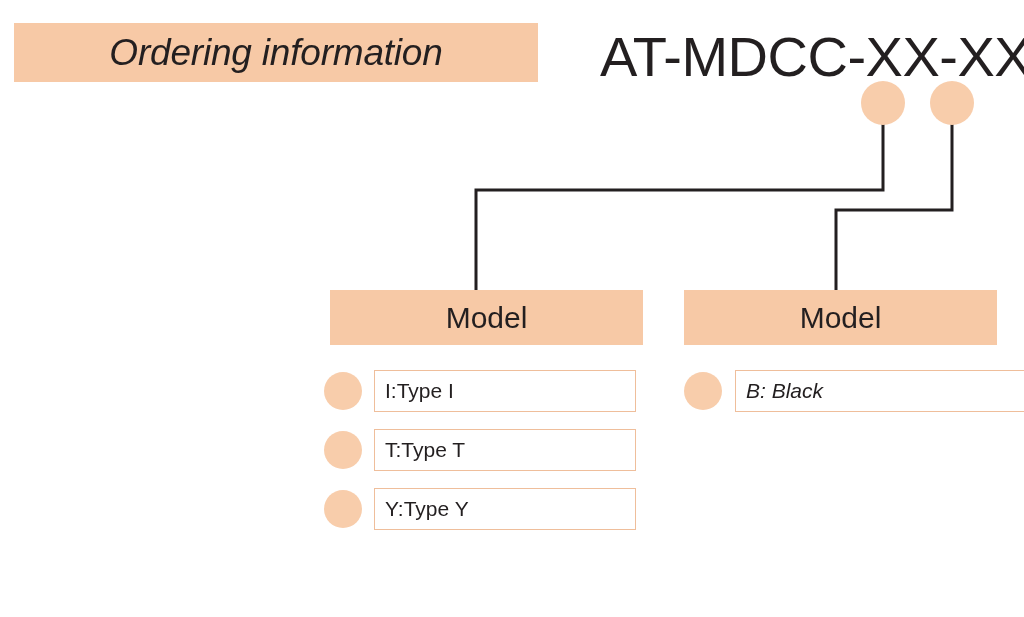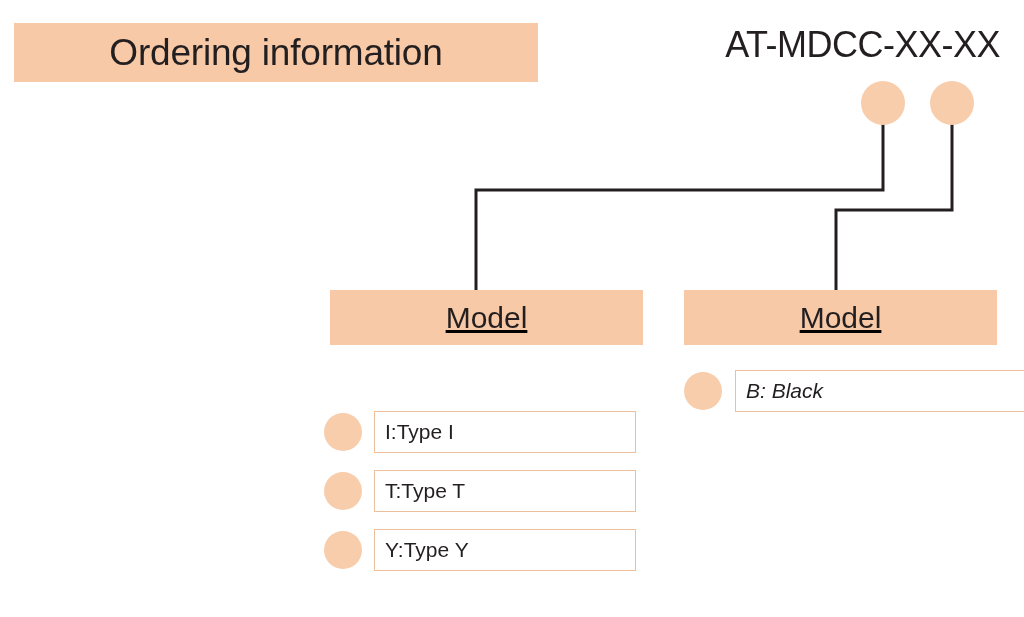--- a/index.html
+++ b/index.html
@@ -43,30 +43,31 @@
     z-index: 2;
     display: flex;
     align-items: center;
     justify-content: center;
   }
   .title-banner .title-text {
     font-size: 37px;
     color: #231f20;
     letter-spacing: -0.2px;
     white-space: nowrap;
+    font-style: italic;
   }
 
   
   .partnumber {
     position: absolute;
     left: 600px;
     top: 24px;
     width: 400px;
     text-align: right;
-    font-size: 36px;
+    font-size: 56px;
     color: #231f20;
     letter-spacing: -0.5px;
     white-space: nowrap;
     z-index: 2;
   }
 
   
   .marker-dot {
     position: absolute;
     width: 44px;
@@ -81,21 +82,20 @@
   
   .cat-header {
     position: absolute;
     top: 290px;
     height: 55px;
     background: #F7C9A6;
     z-index: 2;
     display: flex;
     align-items: center;
     justify-content: center;
-    text-decoration: underline;
   }
   .cat-header .cat-title {
     font-size: 30px;
     color: #231f20;
     white-space: nowrap;
   }
   .cat-header.model { left: 330px; width: 313px; }
   .cat-header.color { left: 684px; width: 313px; }
 
   
@@ -124,21 +124,21 @@
     align-items: center;
   }
   .option-box .option-text {
     font-size: 21px;
     color: #231f20;
     padding-left: 10px;
     white-space: nowrap;
   }
 
   
-  .option-row.model { left: 324px; width: 312px; margin-top: 41px; }
+  .option-row.model { left: 324px; width: 312px; }
   .option-row.model .option-box { left: 50px; width: 262px; }
 
   
   .option-row.color { left: 684px; width: 310px; }
   .option-row.color .option-box { left: 51px; width: 302px; font-style: italic; }
 </style>
 </head>
 <body>
 
 <div id="stage">

